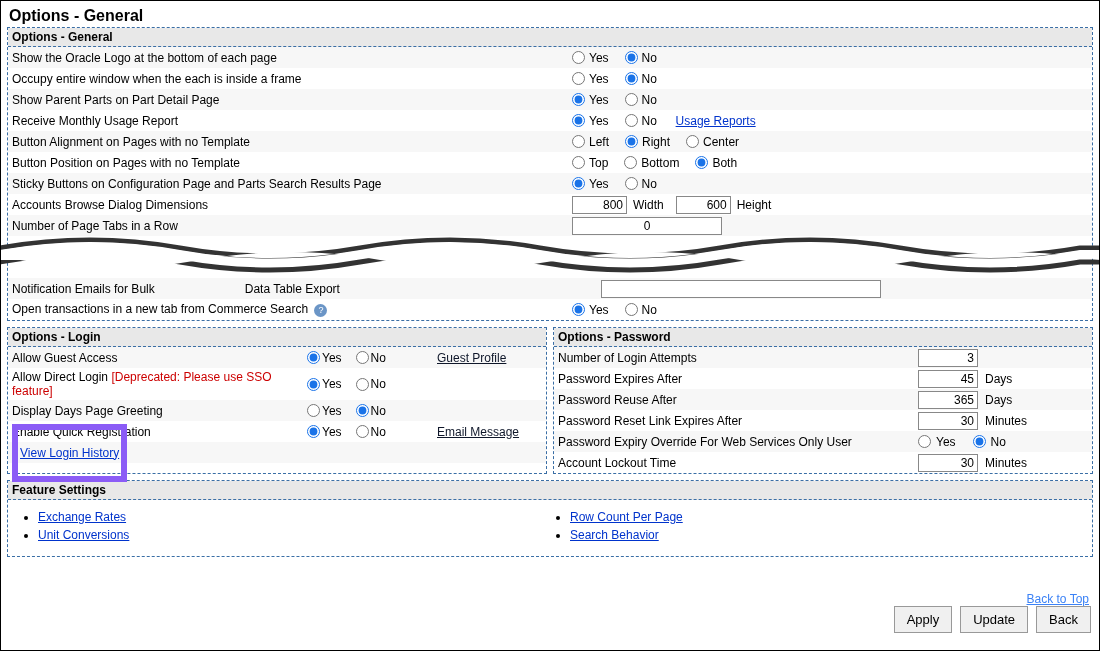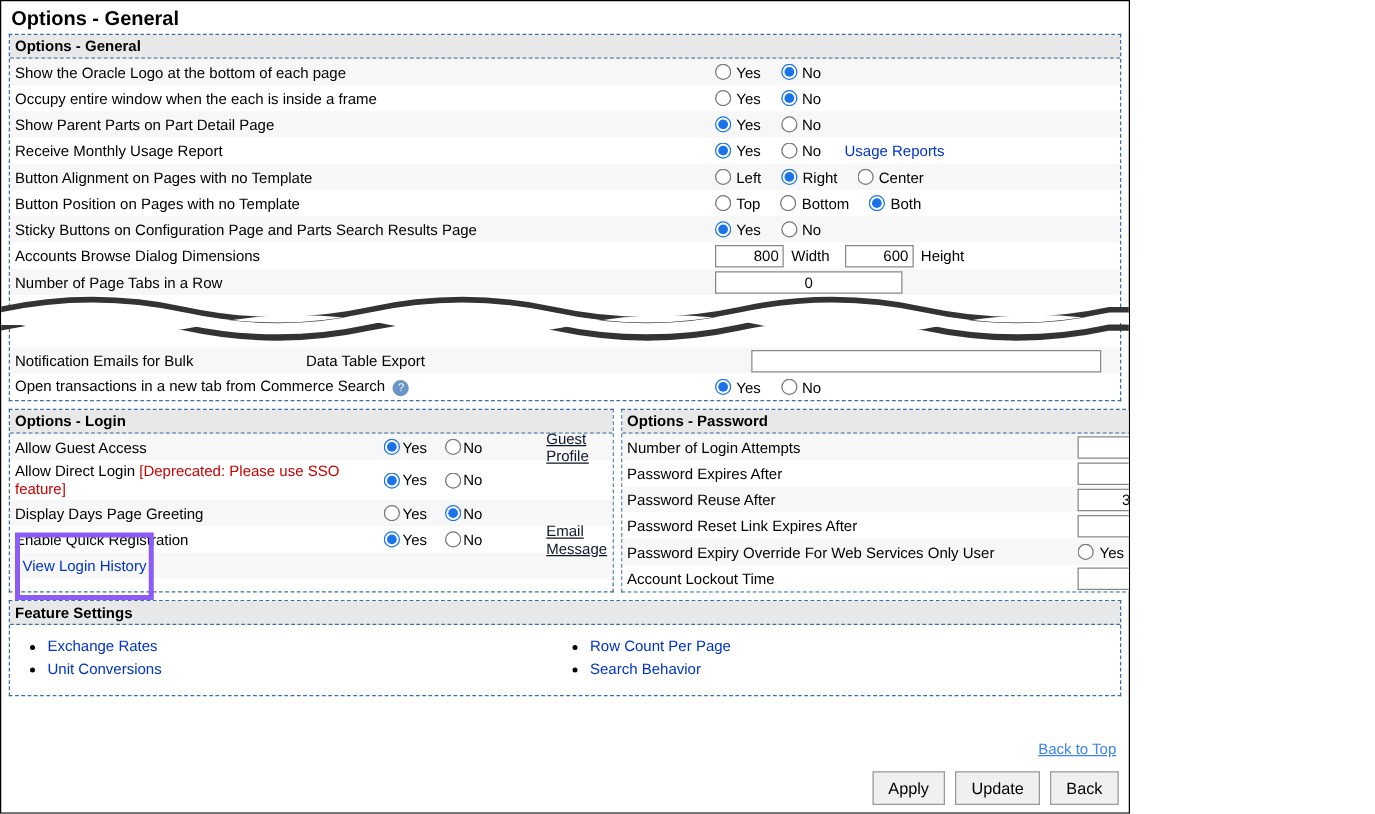--- a/index.html
+++ b/index.html
@@ -1,50 +1,50 @@
 <!DOCTYPE html>
 <html><head>
 <meta charset="utf-8">
 <style>
   * { box-sizing: border-box; margin: 0; padding: 0; }
   body { font-family: Arial, Helvetica, sans-serif; font-size:12px; color:#000; background:#fff;}
-  .page { border:1.5px solid #000; width:904px; height:651px; position:relative; padding:4px 6px; overflow:hidden;}
+  .page { border:1.5px solid #000; width:1100px; height:651px; position:relative; padding:4px 6px; overflow:hidden;}
   h1.page-title { font-size:16px; font-weight:bold; margin: 2px 0 2px 2px;}
   .panel { border:1px dashed #3a6ea5; margin-bottom:6px;}
   .panel-header { background:#e8e8e8; font-weight:bold; font-size:12px; padding:2px 4px; border-bottom:1px dashed #3a6ea5;}
   .row { display:flex; align-items:center; height:21px; padding:0 4px;}
   .row:nth-child(odd){ background:#f7f7f7;}
   .row:nth-child(even){ background:#ffffff;}
   .label { flex:0 0 550px; }
   .controls { flex:1; display:flex; align-items:center; gap:3px;}
   input[type=radio]{ accent-color:#1a73e8; margin:0 2px 0 6px;}
   input[type=radio]:first-child{ margin-left:0;}
   .radio-lbl { margin-right:8px;}
   .num { width:55px; height:18px; border:1px solid #888; text-align:right; padding:1px 3px; font-size:12px;}
   .unit { margin-left:4px; margin-right:10px;}
-  a.link { color:#0033cc; }
+  a.link { color:#0033cc; text-decoration:underline;}
   .deprecated { color:#cc0000;}
   .help-icon { display:inline-flex; width:13px;height:13px; border-radius:50%; background:#6b95c6; color:#fff; font-size:9px; align-items:center; justify-content:center; margin-left:3px;}
   .two-col { display:flex; gap:6px;}
   .two-col .panel{ flex:1;}
   .login-panel .row .label{ flex:0 0 295px;}
   .login-panel .row .rads{ flex:0 0 130px; display:flex; align-items:center;}
   .login-panel .row .extra{ flex:1;}
   .pw-panel .row .label{ flex:0 0 360px;}
   .pw-panel .row .controls{ flex:1; justify-content:flex-start;}
   .pw-panel .num{ width:60px;}
   .feature-list { display:flex; padding:6px 10px 10px 10px;}
   .feature-list ul { list-style: disc; margin-left:20px; flex:1;}
   .feature-list li { margin:4px 0;}
   .wave-clip { position:relative; height:46px; margin:-6px 0 2px 0; overflow:visible;}
   .wave-clip svg{ position:absolute; left:-8px; right:-8px; width:calc(100% + 16px);}
-  .footer-bar { position:absolute; bottom:6px; right:8px; display:flex; gap:8px;border-radius:10px;}
+  .footer-bar { position:absolute; bottom:17px; right:8px; display:flex; gap:8px;border-radius:10px;}
   .btn { background:#f0f0f0; border:1px solid #999; padding:5px 12px; font-size:13px; cursor:pointer;}
   .back-top { position:absolute; right:10px; bottom:44px; color:#3b82f6; text-decoration:underline; font-size:12px;}
-  .highlight-box { border:4px solid #8b5cf6; padding:16px 2px; display:inline-block;text-align:right;}
+  .highlight-box { border:6px solid #8b5cf6; padding:16px 2px; display:inline-block;text-align:right;}
   .txt-input { border:1px solid #888; height:18px; width:280px;}
   .panel .rows{ }
   
   .gen-panel .label{ flex:0 0 560px;}
   .gen-panel .controls{ gap:2px;}
   .muted-link{ color:#0f172a; text-decoration:underline;}
 </style>
 </head>
 <body>
 

